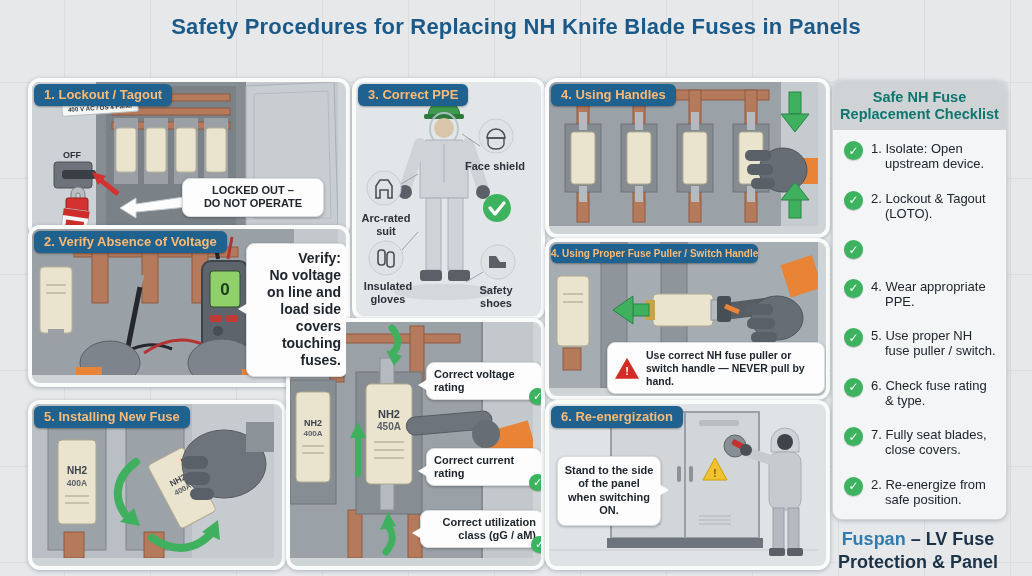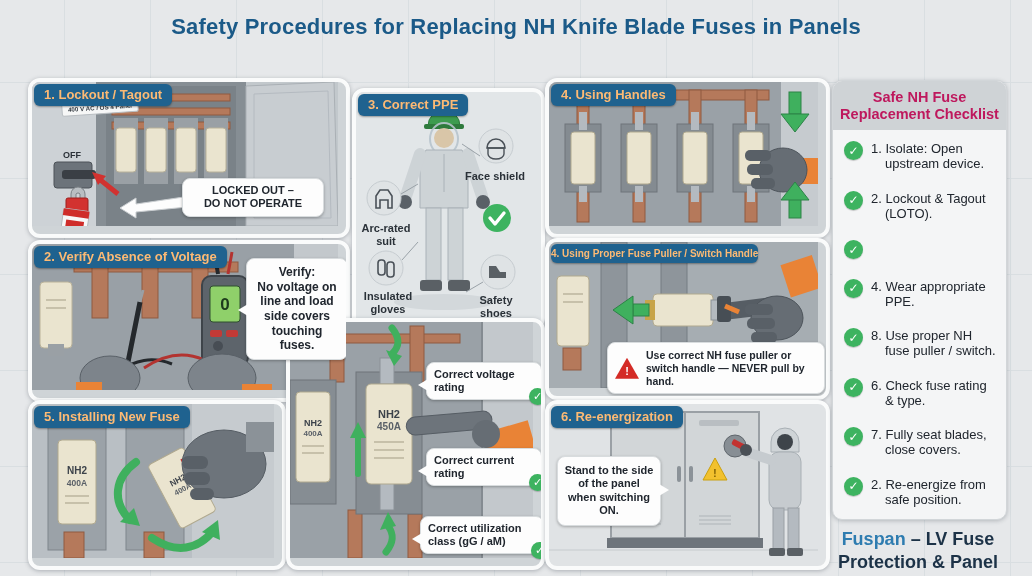--- a/index.html
+++ b/index.html
@@ -30,21 +30,21 @@
     font-size:12px;font-weight:bold;flex:0 0 19px;box-shadow:0 1px 1px rgba(0,0,0,.2);}
   .chk.sm{width:17px;height:17px;flex-basis:17px;font-size:11px;}
   .tri{display:inline-flex;align-items:flex-end;justify-content:center;
     width:24px;height:21px;background:#d42b26;
     clip-path:polygon(50% 0,100% 100%,0 100%);color:#fff;font-size:11px;
     font-weight:bold;flex:0 0 24px;}
   .checklist{position:absolute;left:832px;top:80px;width:173px;height:438px;
     background:#f4f5f6;border:1px solid #d2d6d9;border-radius:10px;
     box-shadow:0 1px 4px rgba(60,70,80,.3);display:flex;flex-direction:column;}
   .chk-header{background:#cfd3d6;border-radius:9px 9px 0 0;padding:8px 6px;
-    text-align:center;font-weight:bold;font-size:14.5px;color:#be185d;line-height:1.15;}
+    text-align:center;font-weight:bold;font-size:14.5px;color:#0f766e;line-height:1.15;}
   .chk-items{flex:1;display:flex;flex-direction:column;justify-content:space-between;
     padding:11px 8px 12px 11px;}
   .chk-item{display:flex;gap:8px;align-items:flex-start;}
   .chk-item .txt{font-size:13px;color:#20262e;line-height:1.16;
     padding-left:14px;text-indent:-14px;}
   .footer{position:absolute;left:816px;top:528px;width:204px;text-align:center;
     font-size:18px;font-weight:bold;color:#1c3247;line-height:1.25;}
   .footer .brand{color:#2e7cb0;}
   .ppe-label{position:absolute;z-index:5;font-size:11px;font-weight:bold;
     color:#2a3138;text-align:center;line-height:1.15;}
@@ -110,21 +110,21 @@
       <g>
         <polygon points="186,110 104,122 104,116 88,126 104,136 104,130 186,122" fill="#fdfdfd" stroke="#c9cdd0"></polygon>
       </g>
     </svg>
     <div class="callout" style="left:150px;top:96px;width:132px;padding:5px 4px;font-size:11px;">
       <div>LOCKED OUT –</div>
       <div>DO NOT OPERATE</div>
     </div>
   </div>
 
-  <div class="panel" style="left:28px;top:240px;width:314px;height:154px;">
+  <div class="panel" style="left:28px;top:225px;width:314px;height:154px;">
     <div class="badge">2. Verify Absence of Voltage</div>
     <svg width="306" height="146" viewBox="0 0 306 146">
       <rect x="0" y="0" width="306" height="146" fill="#99a0a6"></rect>
       <rect x="262" y="0" width="44" height="146" fill="#c3c8cc"></rect>
       <g>
         <rect x="42" y="18" width="164" height="10" fill="#b5795b" stroke="#8f5a40"></rect>
         <rect x="60" y="8" width="16" height="66" fill="#b5795b" stroke="#8f5a40"></rect>
         <rect x="110" y="8" width="16" height="66" fill="#b5795b" stroke="#8f5a40"></rect>
         <rect x="160" y="8" width="16" height="66" fill="#b5795b" stroke="#8f5a40"></rect>
       </g>
@@ -150,21 +150,21 @@
         <path d="M140 120 C120 112 104 116 84 128" stroke="#24282c" stroke-width="3" fill="none"></path>
         <path d="M172 116 C150 106 130 112 112 124" stroke="#b33330" stroke-width="3" fill="none"></path>
       </g>
       <g>
         <ellipse cx="78" cy="134" rx="30" ry="22" fill="#7d848b" stroke="#596067"></ellipse>
         <ellipse cx="190" cy="134" rx="34" ry="24" fill="#7d848b" stroke="#596067"></ellipse>
         <rect x="44" y="138" width="26" height="10" fill="#e98336"></rect>
         <rect x="210" y="140" width="30" height="8" fill="#e98336"></rect>
       </g>
     </svg>
-    <div class="callout tail-left" style="left:214px;top:14px;width:88px;padding:6px 6px;font-size:12px;">
+    <div class="callout tail-left" style="left:214px;top:14px;width:88px;padding:6px 6px;font-size:14px;text-align:right;">
       <div>Verify:</div>
       <div>No voltage on line and load side covers touching fuses.</div>
     </div>
   </div>
 
   <div class="panel" style="left:28px;top:400px;width:250px;height:162px;">
     <div class="badge">5. Installing New Fuse</div>
     <svg width="242" height="154" viewBox="0 0 242 154">
       <rect x="0" y="0" width="242" height="154" fill="#b9bfc4"></rect>
       <rect x="160" y="0" width="82" height="154" fill="#c6cbcf"></rect>
@@ -194,21 +194,21 @@
       </g>
       <g>
         <path d="M104 58 C82 74 80 98 98 116" stroke="#3fb05e" stroke-width="8" fill="none" stroke-linecap="round"></path>
         <polygon points="88,118 108,122 102,104" fill="#3fb05e"></polygon>
         <path d="M120 134 C144 150 166 146 182 126" stroke="#3fb05e" stroke-width="8" fill="none" stroke-linecap="round"></path>
         <polygon points="186,116 188,136 170,128" fill="#3fb05e"></polygon>
       </g>
     </svg>
   </div>
 
-  <div class="panel" style="left:352px;top:78px;width:185px;height:234px;background:#e2e6e8;margin-top:10px;">
+  <div class="panel" style="left:352px;top:78px;width:185px;height:234px;background:#e2e6e8;">
     <div class="badge">3. Correct PPE</div>
     <svg width="177" height="226" viewBox="0 0 177 226">
       <rect x="0" y="0" width="177" height="226" fill="#e2e6e8"></rect>
       <ellipse cx="88" cy="210" rx="50" ry="8" fill="#d3d8db"></ellipse>
       <g>
         <path d="M72 34 a16 16 0 0 1 32 0 z" fill="#3d9b4f" stroke="#2e7a3c"></path>
         <rect x="68" y="32" width="40" height="5" rx="2" fill="#2e7a3c"></rect>
         <circle cx="88" cy="46" r="10" fill="#d9c6a8"></circle>
         <ellipse cx="88" cy="47" rx="14" ry="16" fill="none" stroke="#b7c3cc" stroke-width="2" opacity=".9"></ellipse>
         <path d="M70 58 h36 l6 14 v44 h-48 v-44 z" fill="#cdd3d6" stroke="#aab2b8"></path>
@@ -301,21 +301,21 @@
       </g>
     </svg>
     <div class="ratings-callout tail-left" style="left:136px;top:40px;width:100px;">
       <span>Correct voltage rating</span>
       <span class="chk sm">✓</span>
     </div>
     <div class="ratings-callout tail-left" style="left:136px;top:126px;width:100px;">
       <span>Correct current rating</span>
       <span class="chk sm">✓</span>
     </div>
-    <div class="ratings-callout tail-left" style="left:130px;top:194px;width:108px;">
+    <div class="ratings-callout tail-left" style="left:130px;top:188px;width:108px;text-align:right;">
       <span>Correct utilization class (gG / aM)</span>
       <span class="chk sm">✓</span>
     </div>
   </div>
 
   <div class="panel" style="left:545px;top:78px;width:277px;height:152px;">
     <div class="badge">4. Using Handles</div>
     <svg width="269" height="144" viewBox="0 0 269 144">
       <rect x="0" y="0" width="269" height="144" fill="#9aa1a7"></rect>
       <rect x="232" y="0" width="37" height="144" fill="#c6cbcf"></rect>
@@ -459,21 +459,21 @@
       </div>
       <div class="chk-item">
         <span class="chk">✓</span>
       </div>
       <div class="chk-item">
         <span class="chk">✓</span>
         <div class="txt">4. Wear appropriate PPE.</div>
       </div>
       <div class="chk-item">
         <span class="chk">✓</span>
-        <div class="txt">8. Use proper NH fuse puller / switch.</div>
+        <div class="txt">5. Use proper NH fuse puller / switch.</div>
       </div>
       <div class="chk-item">
         <span class="chk">✓</span>
         <div class="txt">6. Check fuse rating &amp; type.</div>
       </div>
       <div class="chk-item">
         <span class="chk">✓</span>
         <div class="txt">7. Fully seat blades, close covers.</div>
       </div>
       <div class="chk-item">

